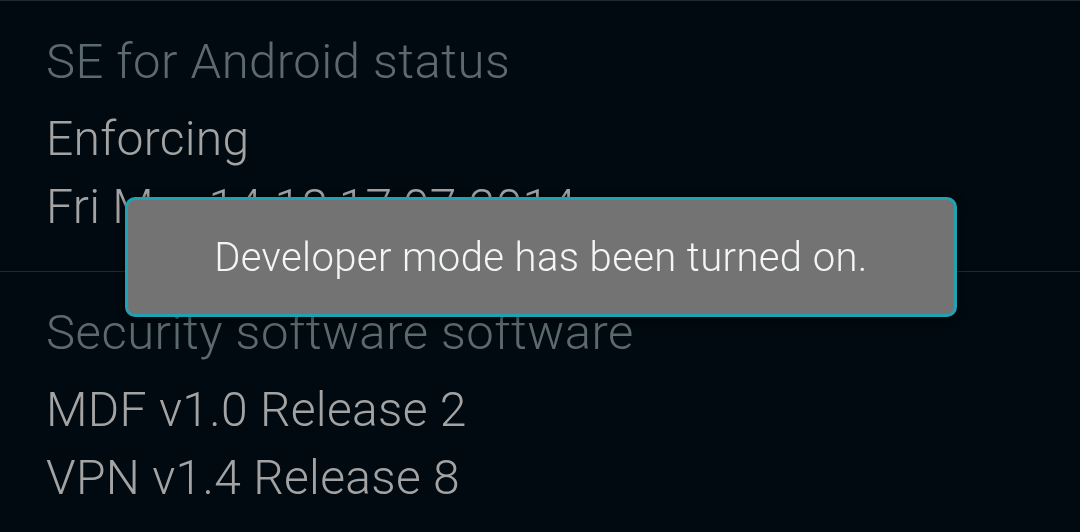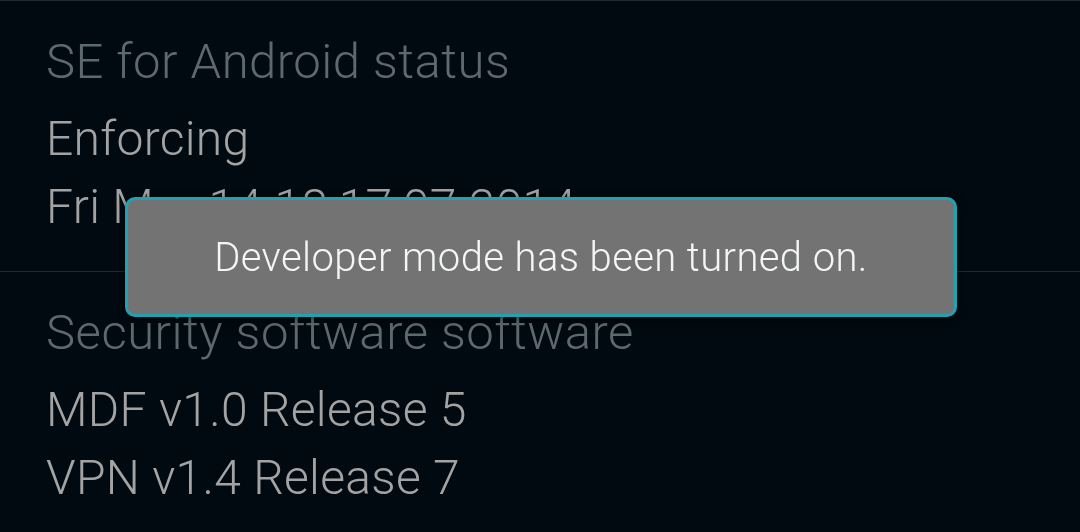--- a/index.html
+++ b/index.html
@@ -60,21 +60,21 @@
 <div class="list">
 
   <div class="item">
     <div class="title">SE for Android status</div>
     <div class="line">Enforcing</div>
     <div class="line">Fri Mar 14 18:17:07 2014</div>
   </div>
 
   <div class="item">
     <div class="title">Security software software</div>
-    <div class="line">MDF v1.0 Release 5</div>
-    <div class="line">VPN v1.4 Release 7</div>
+    <div class="line">MDF v1.0 Release 2</div>
+    <div class="line">VPN v1.4 Release 8</div>
   </div>
 
 </div>
 
 <div class="toast">
   <span class="msg">Developer mode has been turned on.</span>
 </div>
 
 </body></html>

